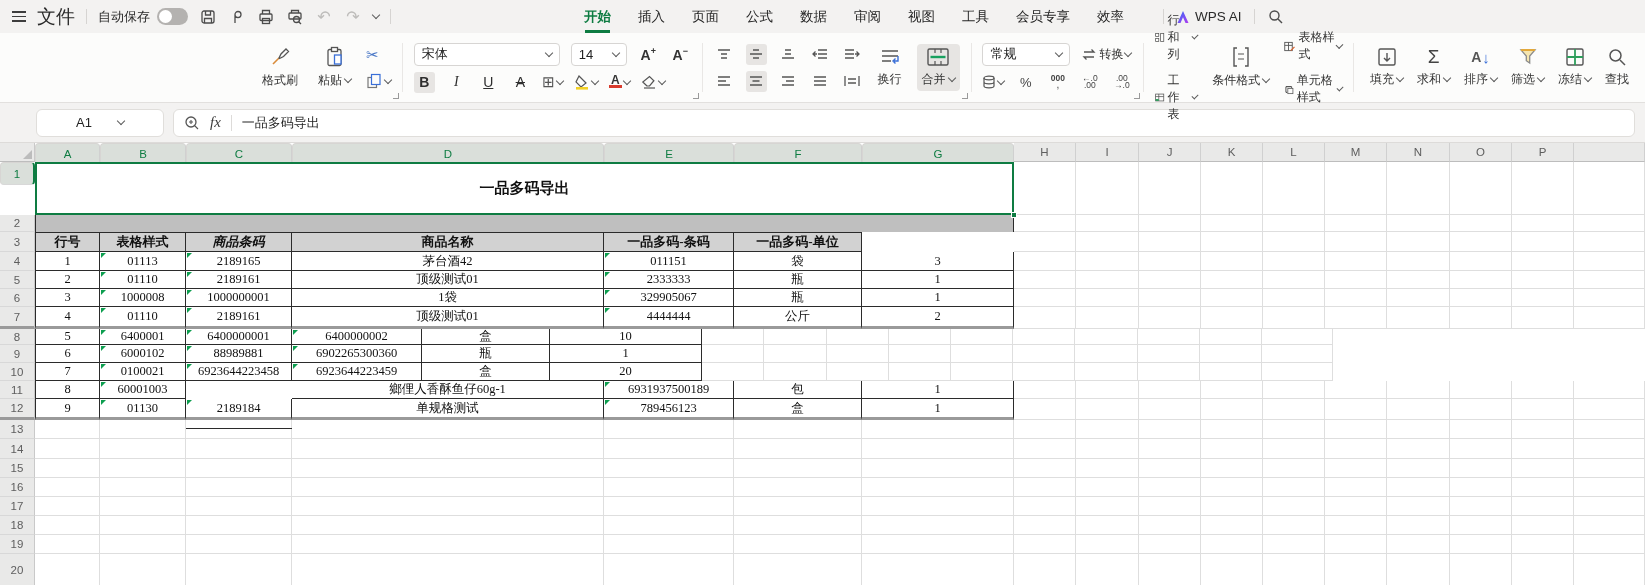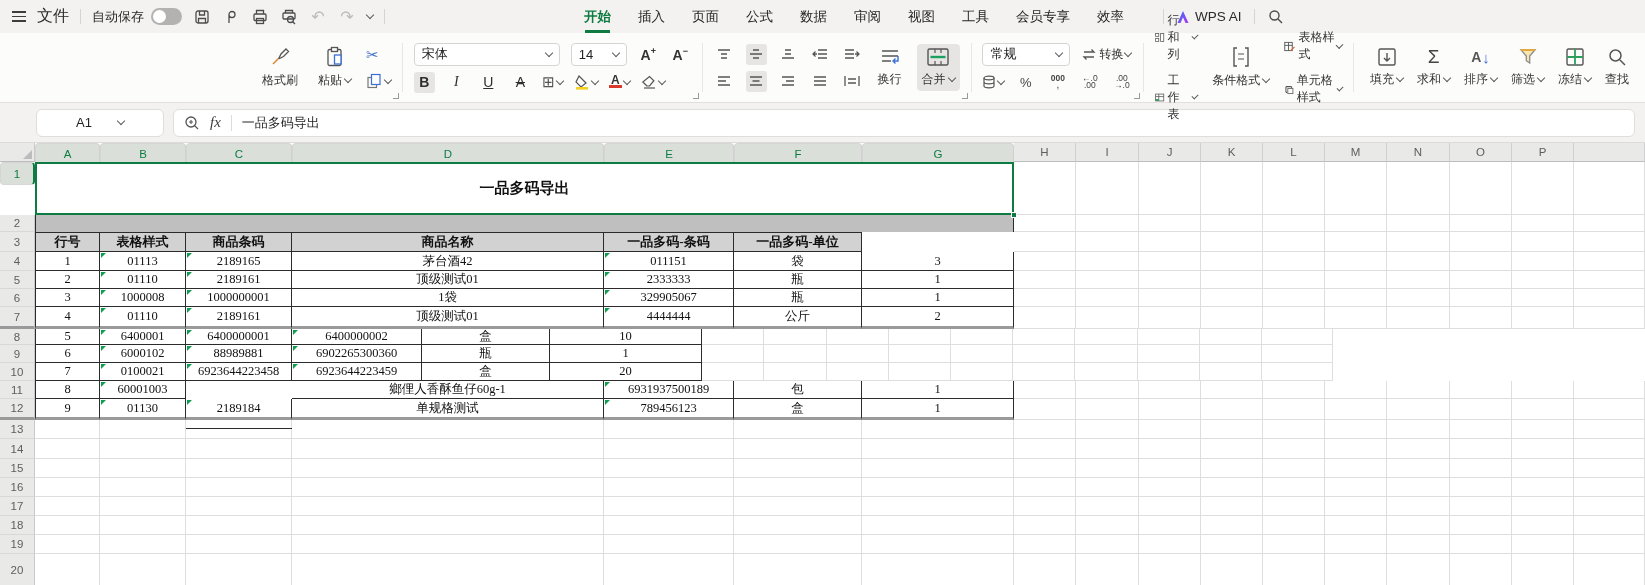--- a/index.html
+++ b/index.html
@@ -3,21 +3,21 @@
 <meta charset="utf-8">
 <style>
   *{box-sizing:border-box;margin:0;padding:0}
   html,body{width:1645px;height:585px;overflow:hidden;background:#fff;
     font-family:"Liberation Sans",sans-serif;-webkit-font-smoothing:antialiased}
   
   .titlebar{height:33px;background:#f3f2f1;display:flex;align-items:center;position:relative}
   .qa{display:flex;align-items:center;gap:11px;padding-left:12px}
   .burger{display:flex;flex-direction:column;gap:3px;width:14px}
   .burger i{height:1.6px;background:#3d3d3d;display:block}
-  .menu-label{font-size:16px;color:#2b2b2b}
+  .menu-label{font-size:19px;color:#2b2b2b}
   .vdiv{width:1px;height:15px;background:#d6d4d2}
   .autosave{display:flex;align-items:center;gap:7px;font-size:13px;color:#2b2b2b}
   .toggle{width:31px;height:17px;border-radius:9px;background:#b4b2b0;position:relative}
   .toggle .knob{position:absolute;left:2px;top:2px;width:13px;height:13px;border-radius:50%;background:#fff}
   .qico{width:18px;height:18px;display:flex;align-items:center;justify-content:center;color:#4c4c4c}
   .qico svg{display:block}
   .qico.dis{color:#bdbcba}
   .uglyph{font-size:16px;line-height:1}
   .ch{width:6px;height:6px;border-right:1.4px solid #5c5c5c;border-bottom:1.4px solid #5c5c5c;
       transform:rotate(45deg);display:inline-block;margin-top:-3px}
@@ -566,21 +566,21 @@
         <div class="c" style="width: 62px;"></div>
         <div class="c" style="width: 63px;"></div>
         <div class="c" style="width: 62px;"></div>
         <div class="c" style="width: 62px;"></div>
         <div class="c" style="width: 71px;"></div>
       </div>
       <div class="grow" style="height: 20px;">
         <div class="rhd">3</div>
         <div class="tc hdr first" style="width: 65px;">行号</div>
         <div class="tc hdr" style="width: 86px;">表格样式</div>
-        <div class="tc hdr" style="width: 106px;">商品条码</div>
+        <div class="tc hdr" style="width: 106px; font-style: italic;">商品条码</div>
         <div class="tc hdr" style="width: 312px;">商品名称</div>
         <div class="tc hdr" style="width: 130px;">一品多码-条码</div>
         <div class="tc hdr" style="width: 128px;">一品多码-单位</div>
         <div class="tc hdr" style="width: 152px; margin-top: 20px;">一品多码-换算率</div>
         <div class="c" style="width: 62px;"></div>
         <div class="c" style="width: 63px;"></div>
         <div class="c" style="width: 62px;"></div>
         <div class="c" style="width: 62px;"></div>
         <div class="c" style="width: 62px;"></div>
         <div class="c" style="width: 62px;"></div>

